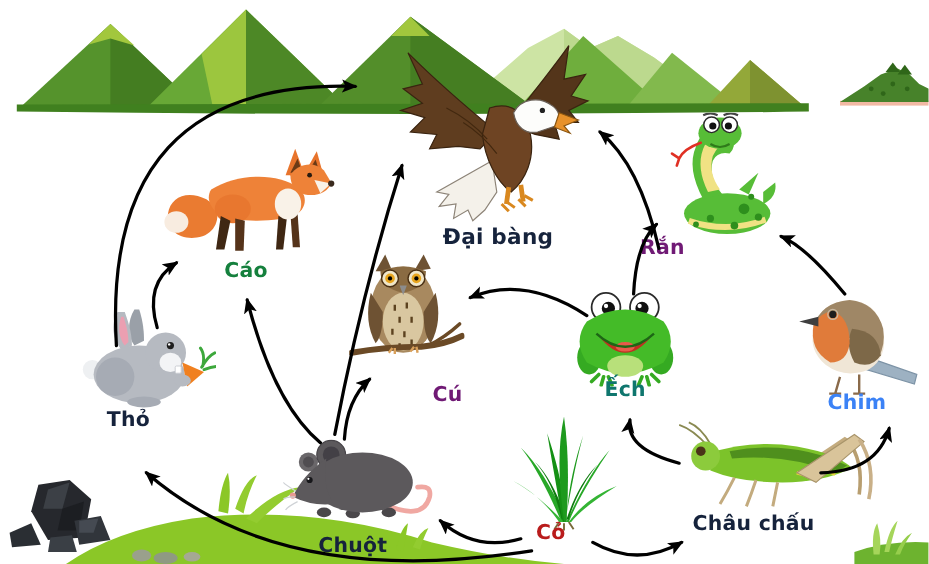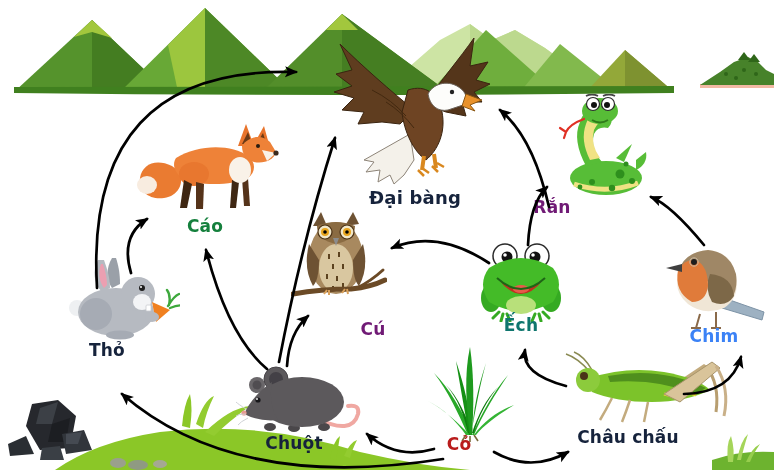--- a/index.html
+++ b/index.html
@@ -270,21 +270,21 @@
       <circle cx="30" cy="20" r="3" fill="#1d1d1d"></circle>
         <circle cx="30" cy="20" r="4.2" fill="none" stroke="#c9b9a2" stroke-width="1"></circle>
       <path d="M2,26 L18,22 L18,30 Z" fill="#3f3f3f"></path>
     </svg>
   </div>
 
   <span class="label big" style="left: 415px; top: 187px; color: rgb(22, 35, 60);">Đại bàng</span>
   <span class="label" style="left: 205px; top: 216px; color: #15803d;">Cáo</span>
   <span class="label" style="left: 107px; top: 340px; color: rgb(22, 35, 60);">Thỏ</span>
   <span class="label" style="left: 337px; top: 319px; color: #701a75; margin-left: 36px;">Cú</span>
-  <span class="label" style="left: 294px; top: 433px; color: rgb(22, 35, 60);">Chuột</span>
+  <span class="label" style="left: 294px; top: 445px; color: rgb(22, 35, 60);">Chuột</span>
   <span class="label" style="left: 459px; top: 434px; color: #b91c1c;">Cỏ</span>
   <span class="label" style="left: 628px; top: 427px; color: rgb(22, 35, 60);">Châu chấu</span>
   <span class="label" style="left: 521px; top: 315px; color: #0f766e;">Ếch</span>
   <span class="label" style="left: 552px; top: 197px; color: #701a75;">Rắn</span>
   <span class="label" style="left: 714px; top: 326px; color: #3b82f6;">Chim</span>
 
   <svg id="arrows" viewBox="0 0 774 470">
     <defs>
       <marker id="ah" markerUnits="userSpaceOnUse" markerWidth="16" markerHeight="14" refX="11" refY="5.5" orient="auto">
         <path d="M0,0 L13,5.5 L0,11 L3,5.5 Z" fill="#000"></path>

